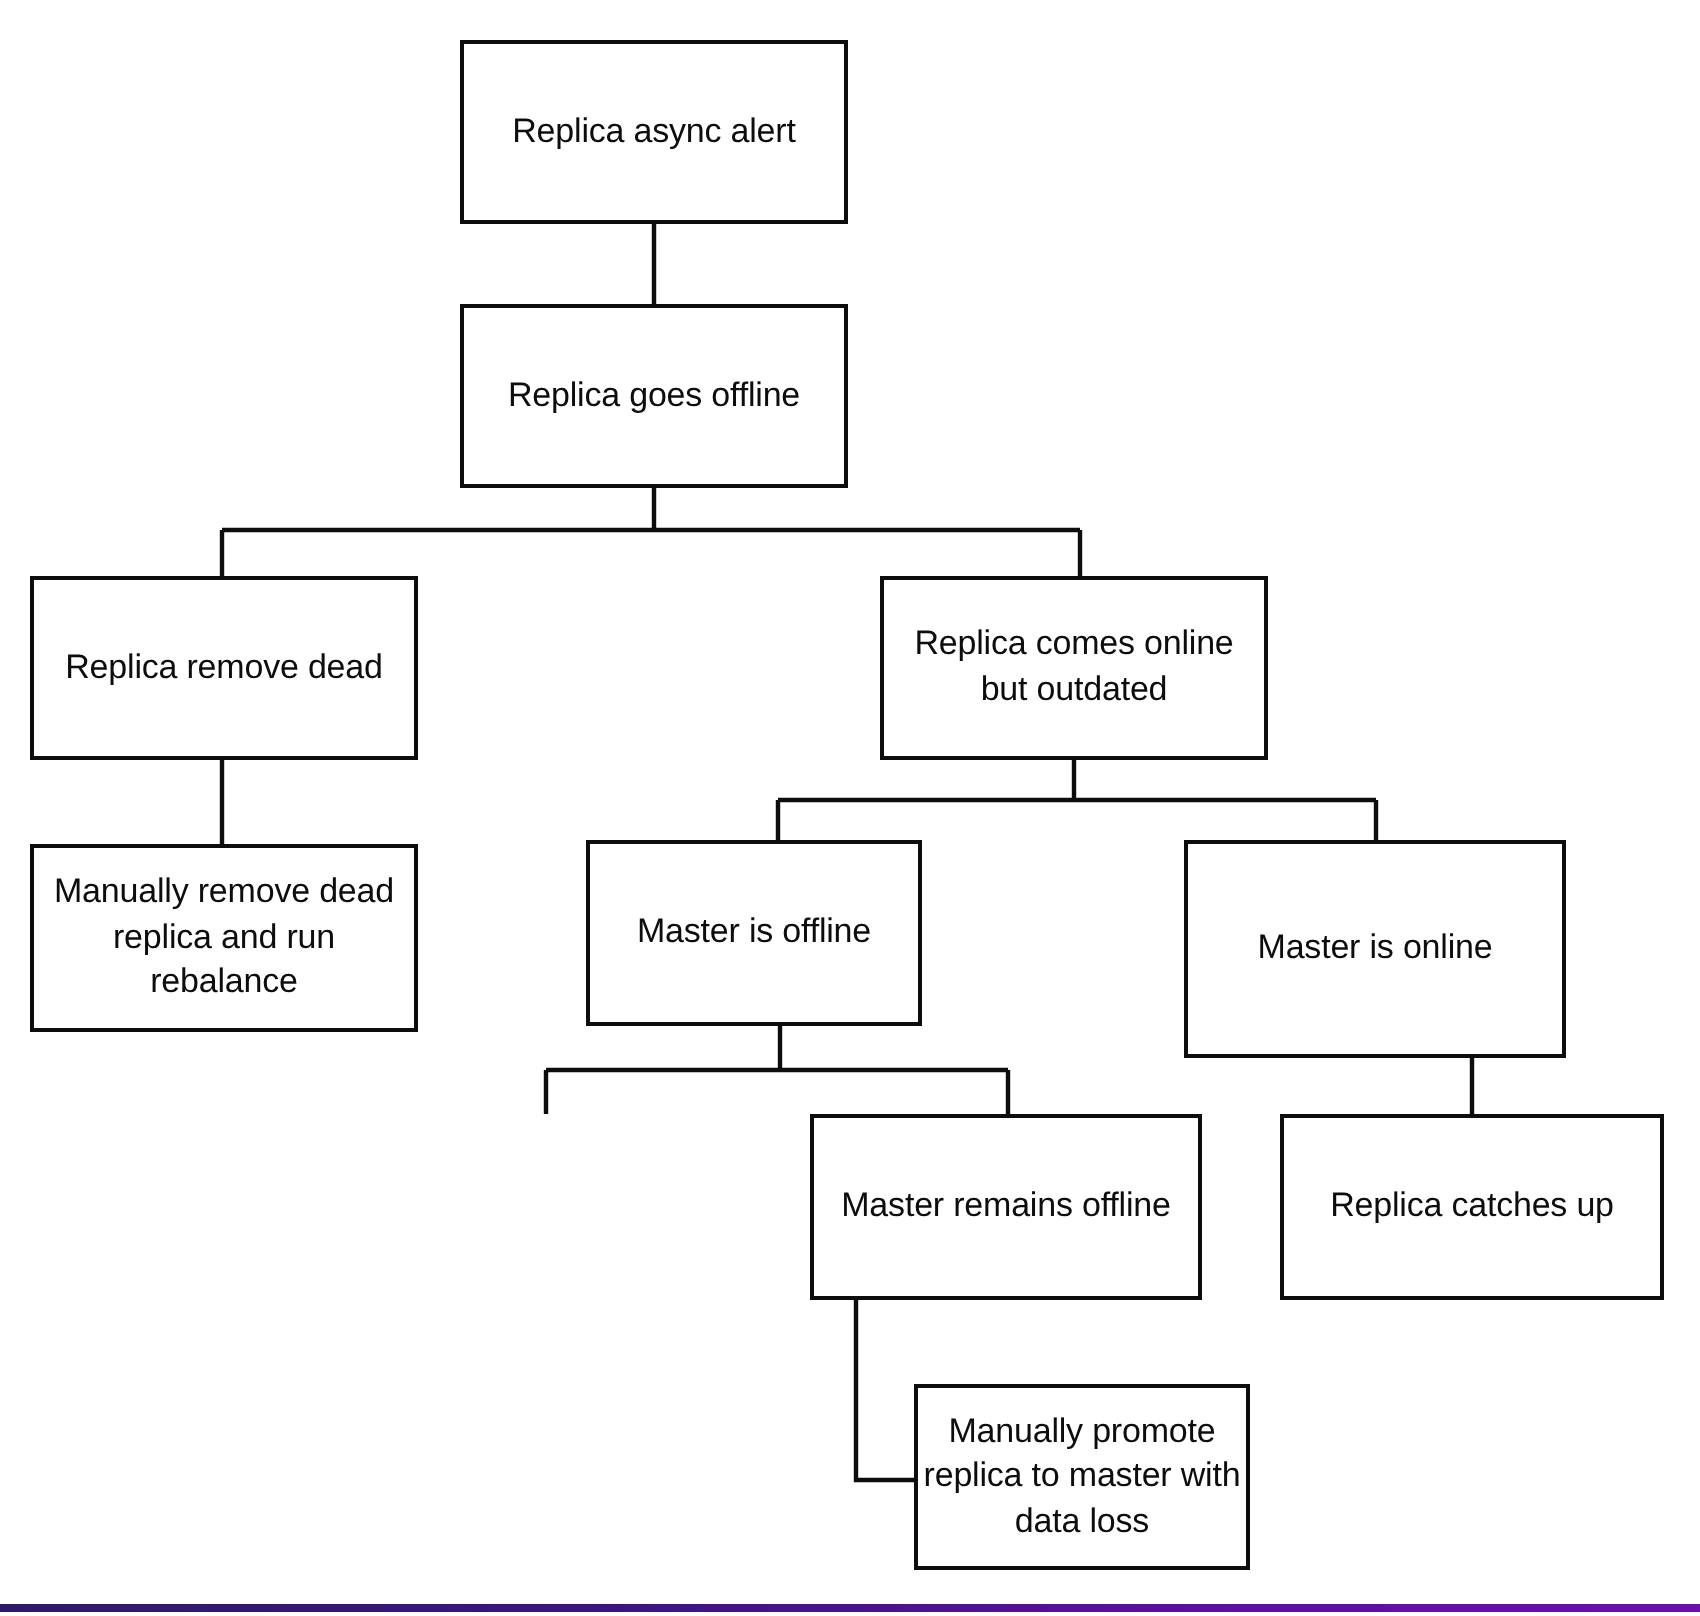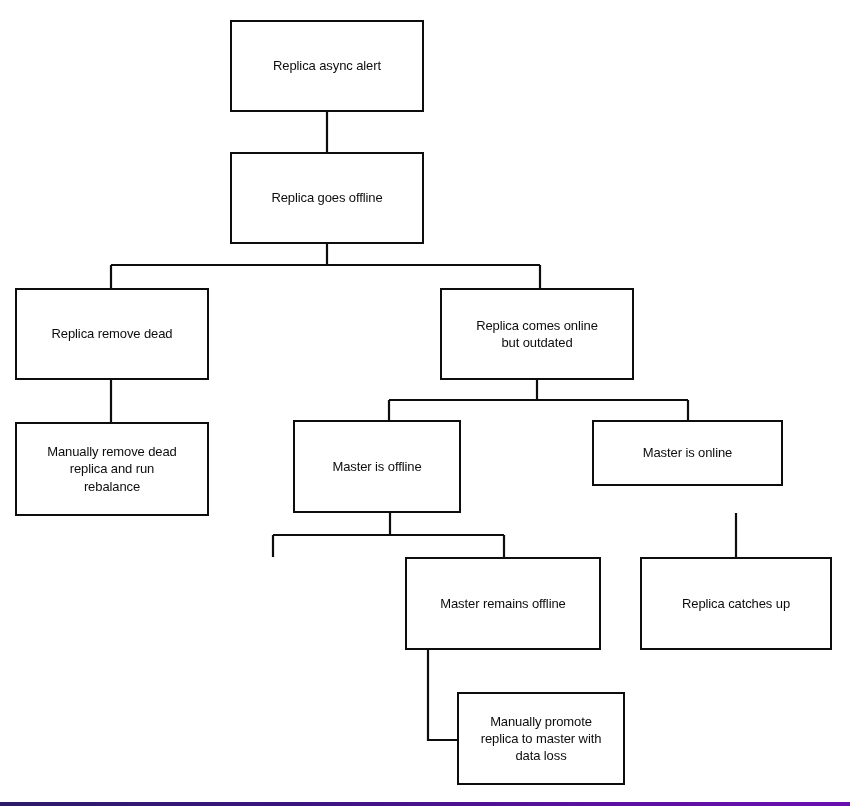--- a/index.html
+++ b/index.html
@@ -32,21 +32,21 @@
     background: #ffffff;
     border: 2.2px solid #0d0d0d;
     display: flex;
     align-items: center;
     justify-content: center;
     text-align: center;
     z-index: 2;
   }
   .node-label {
     display: block;
-    font-size: 13px;
+    font-size: 17px;
     line-height: 1.33;
     color: #0d0d0d;
     white-space: pre-line;
     letter-spacing: -0.1px;
     padding: 0 1px;
   }
   
   .node.tight .node-label {
     white-space: pre-line;
     margin: 0 -12px;
@@ -121,21 +121,21 @@
   <div class="node tight" style="left:15px; top:422px; width:194px; height:94px;">
     <span class="node-label">Manually remove dead
 replica and run
 rebalance</span>
   </div>
 
   <div class="node" style="left:293px; top:420px; width:168px; height:93px;">
     <span class="node-label">Master is offline</span>
   </div>
 
-  <div class="node" style="left:592px; top:420px; width:191px; height:66px;">
+  <div class="node" style="left:592px; top:420px; width:191px; height:109px;">
     <span class="node-label">Master is online</span>
   </div>
 
 
   <div class="node tight" style="left:405px; top:557px; width:196px; height:93px;">
     <span class="node-label">Master remains offline</span>
   </div>
 
   <div class="node" style="left:640px; top:557px; width:192px; height:93px;">
     <span class="node-label">Replica catches up</span>

